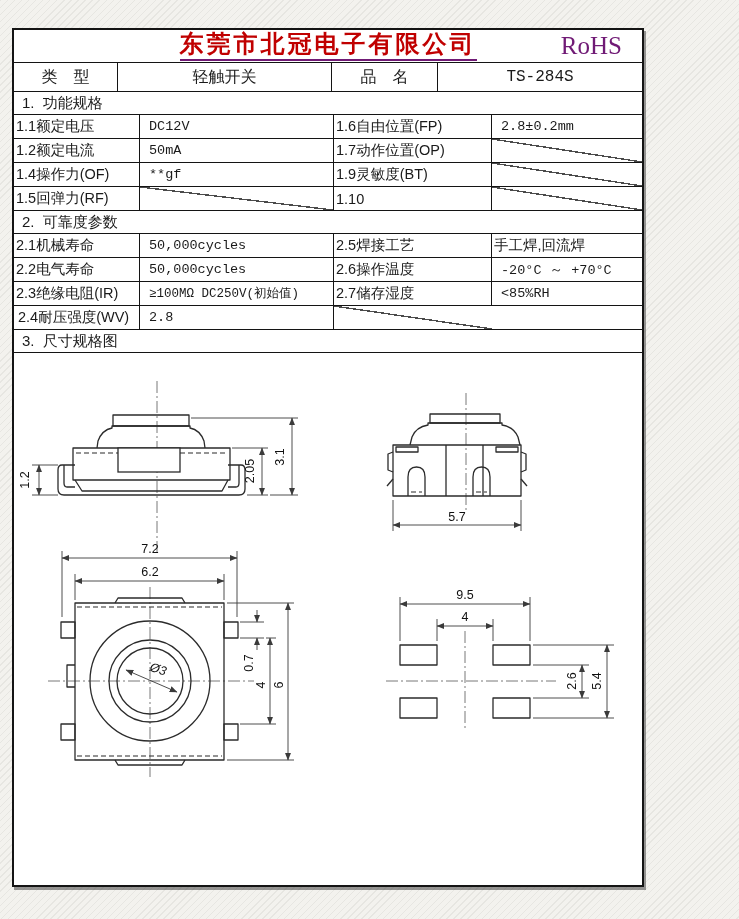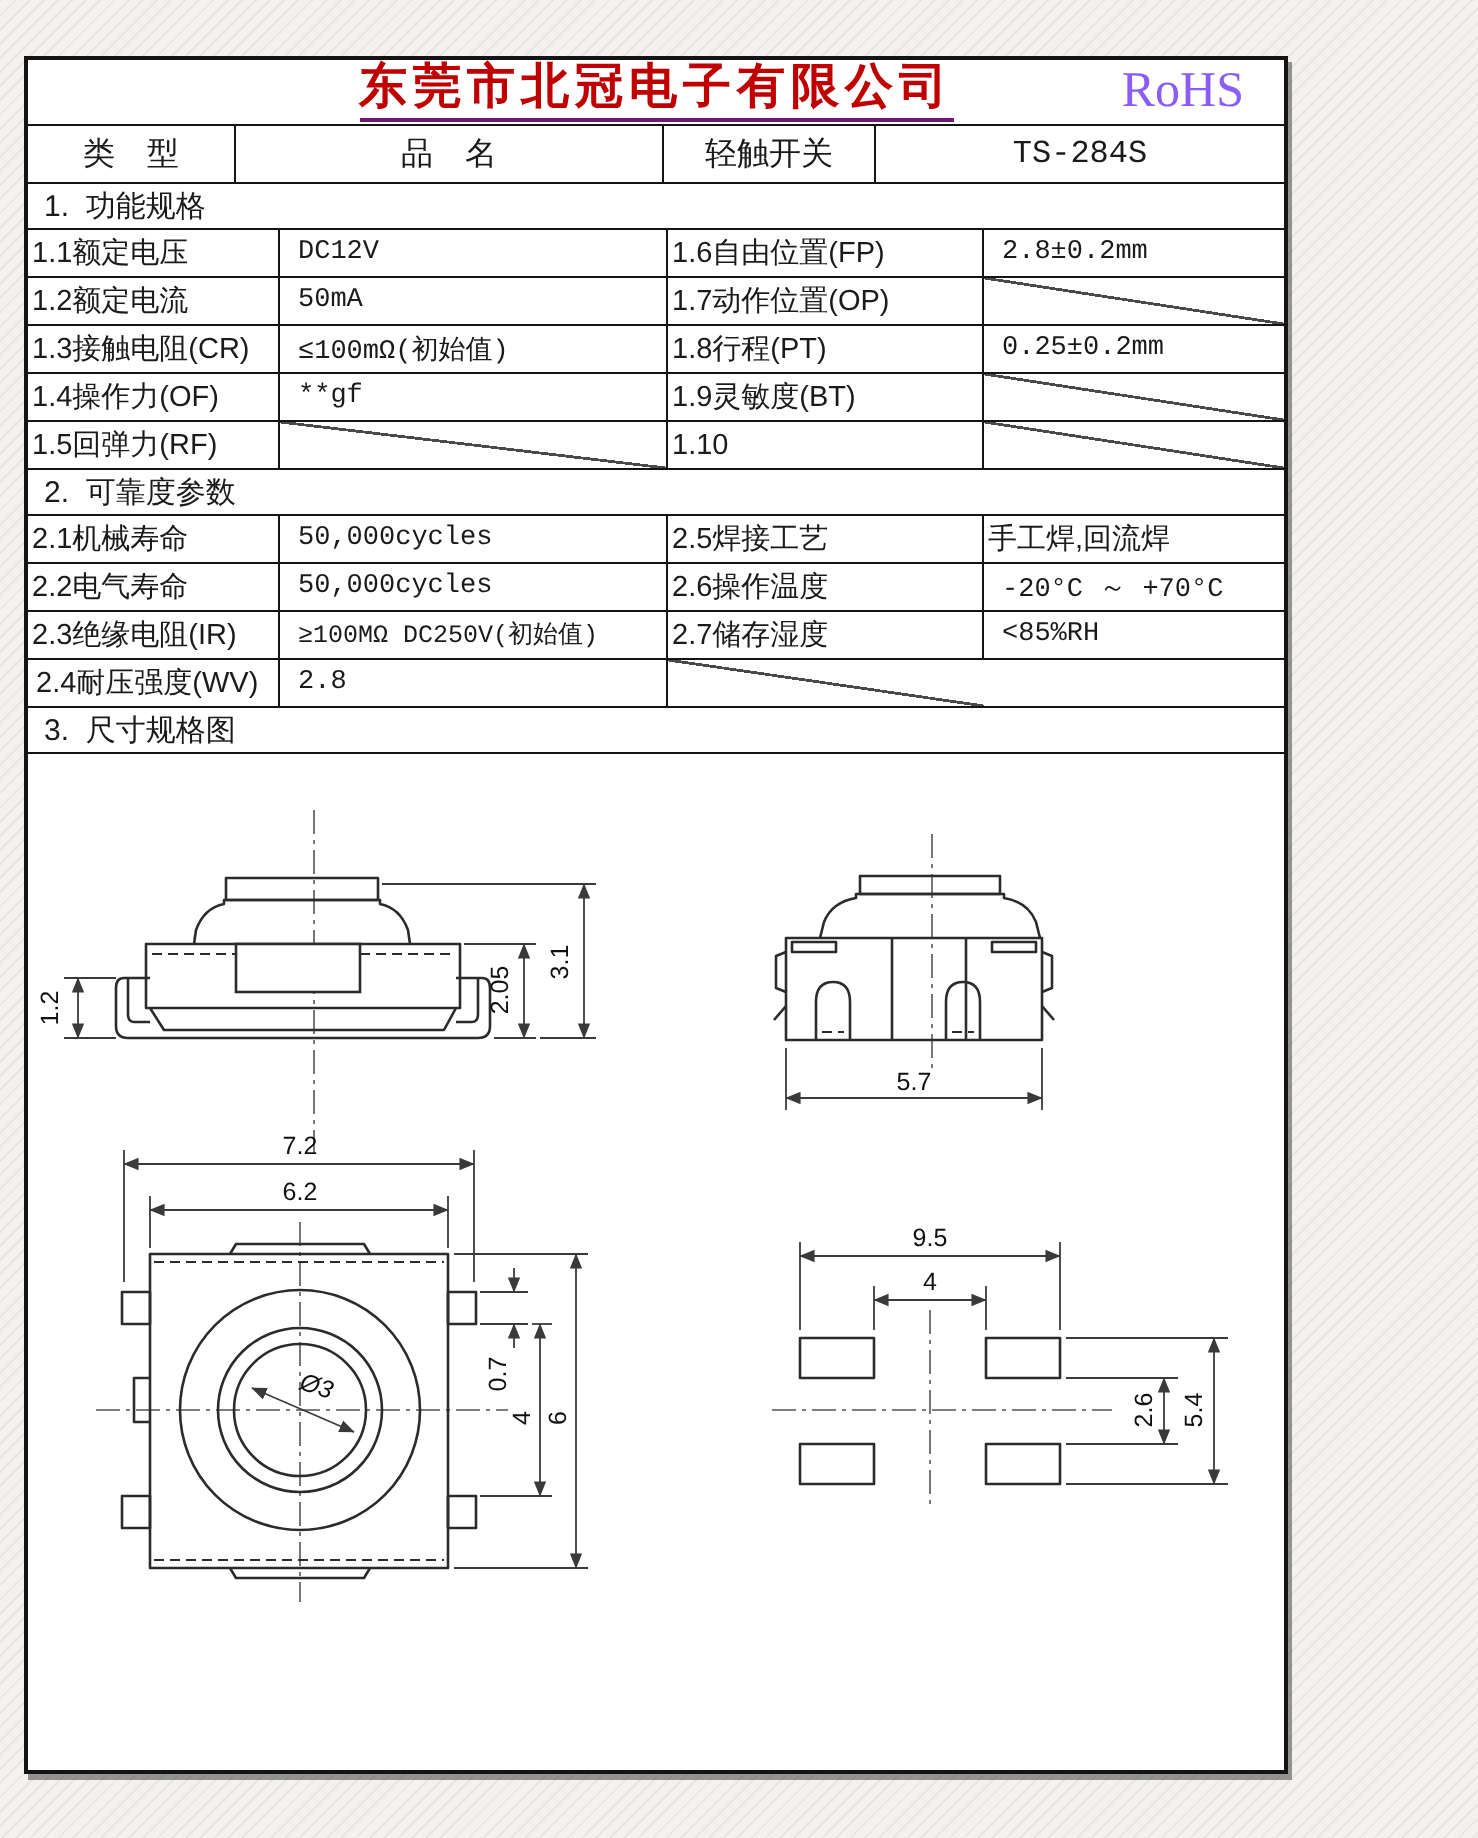--- a/index.html
+++ b/index.html
@@ -19,21 +19,21 @@
   .title-row{
     position:relative;height:32px;border-bottom:1px solid #141414;
     display:flex;align-items:center;justify-content:center;
   }
   .company{
     color:#c00000;font-size:24px;font-weight:bold;letter-spacing:3px;
     border-bottom:2px solid #701a75;line-height:1.15;
     font-family:"Liberation Serif", serif;
   }
   .rohs{
-    position:absolute;right:20px;top:2px;color:#8b5cf6;
+    position:absolute;right:20px;top:2px;color:#701a75;
     font-family:"Liberation Serif", serif;font-size:25px;
   }
   
   .info-row{
     display:grid;grid-template-columns:104px 214px 106px 204px;
     height:28px;border-bottom:1px solid #141414;
   }
   .info-row .cell{
     display:flex;align-items:center;justify-content:center;
     border-right:1px solid #141414;font-size:16px;white-space:pre;
@@ -74,44 +74,38 @@
 
 <div class="page">
 
   <div class="title-row">
     <span class="company">东莞市北冠电子有限公司</span>
     <span class="rohs">RoHS</span>
   </div>
 
   <div class="info-row">
     <div class="cell">类　型</div>
+    <div class="cell">轻触开关</div>
     <div class="cell">品　名</div>
-    <div class="cell">轻触开关</div>
     <div class="cell mono">TS-284S</div>
   </div>
 
   <div class="sec-row">1.  功能规格</div>
 
   <div class="trow">
     <div class="td">1.1额定电压</div>
     <div class="td val">DC12V</div>
     <div class="td">1.6自由位置(FP)</div>
     <div class="td val">2.8±0.2mm</div>
   </div>
   <div class="trow">
     <div class="td">1.2额定电流</div>
     <div class="td val">50mA</div>
     <div class="td">1.7动作位置(OP)</div>
     <div class="td val slash"></div>
-  </div>
-  <div class="trow">
-    <div class="td">1.3接触电阻(CR)</div>
-    <div class="td val">≤100mΩ(初始值)</div>
-    <div class="td">1.8行程(PT)</div>
-    <div class="td val">0.25±0.2mm</div>
   </div>
   <div class="trow">
     <div class="td">1.4操作力(OF)</div>
     <div class="td val">**gf</div>
     <div class="td">1.9灵敏度(BT)</div>
     <div class="td val slash"></div>
   </div>
   <div class="trow">
     <div class="td">1.5回弹力(RF)</div>
     <div class="td val slash"></div>

